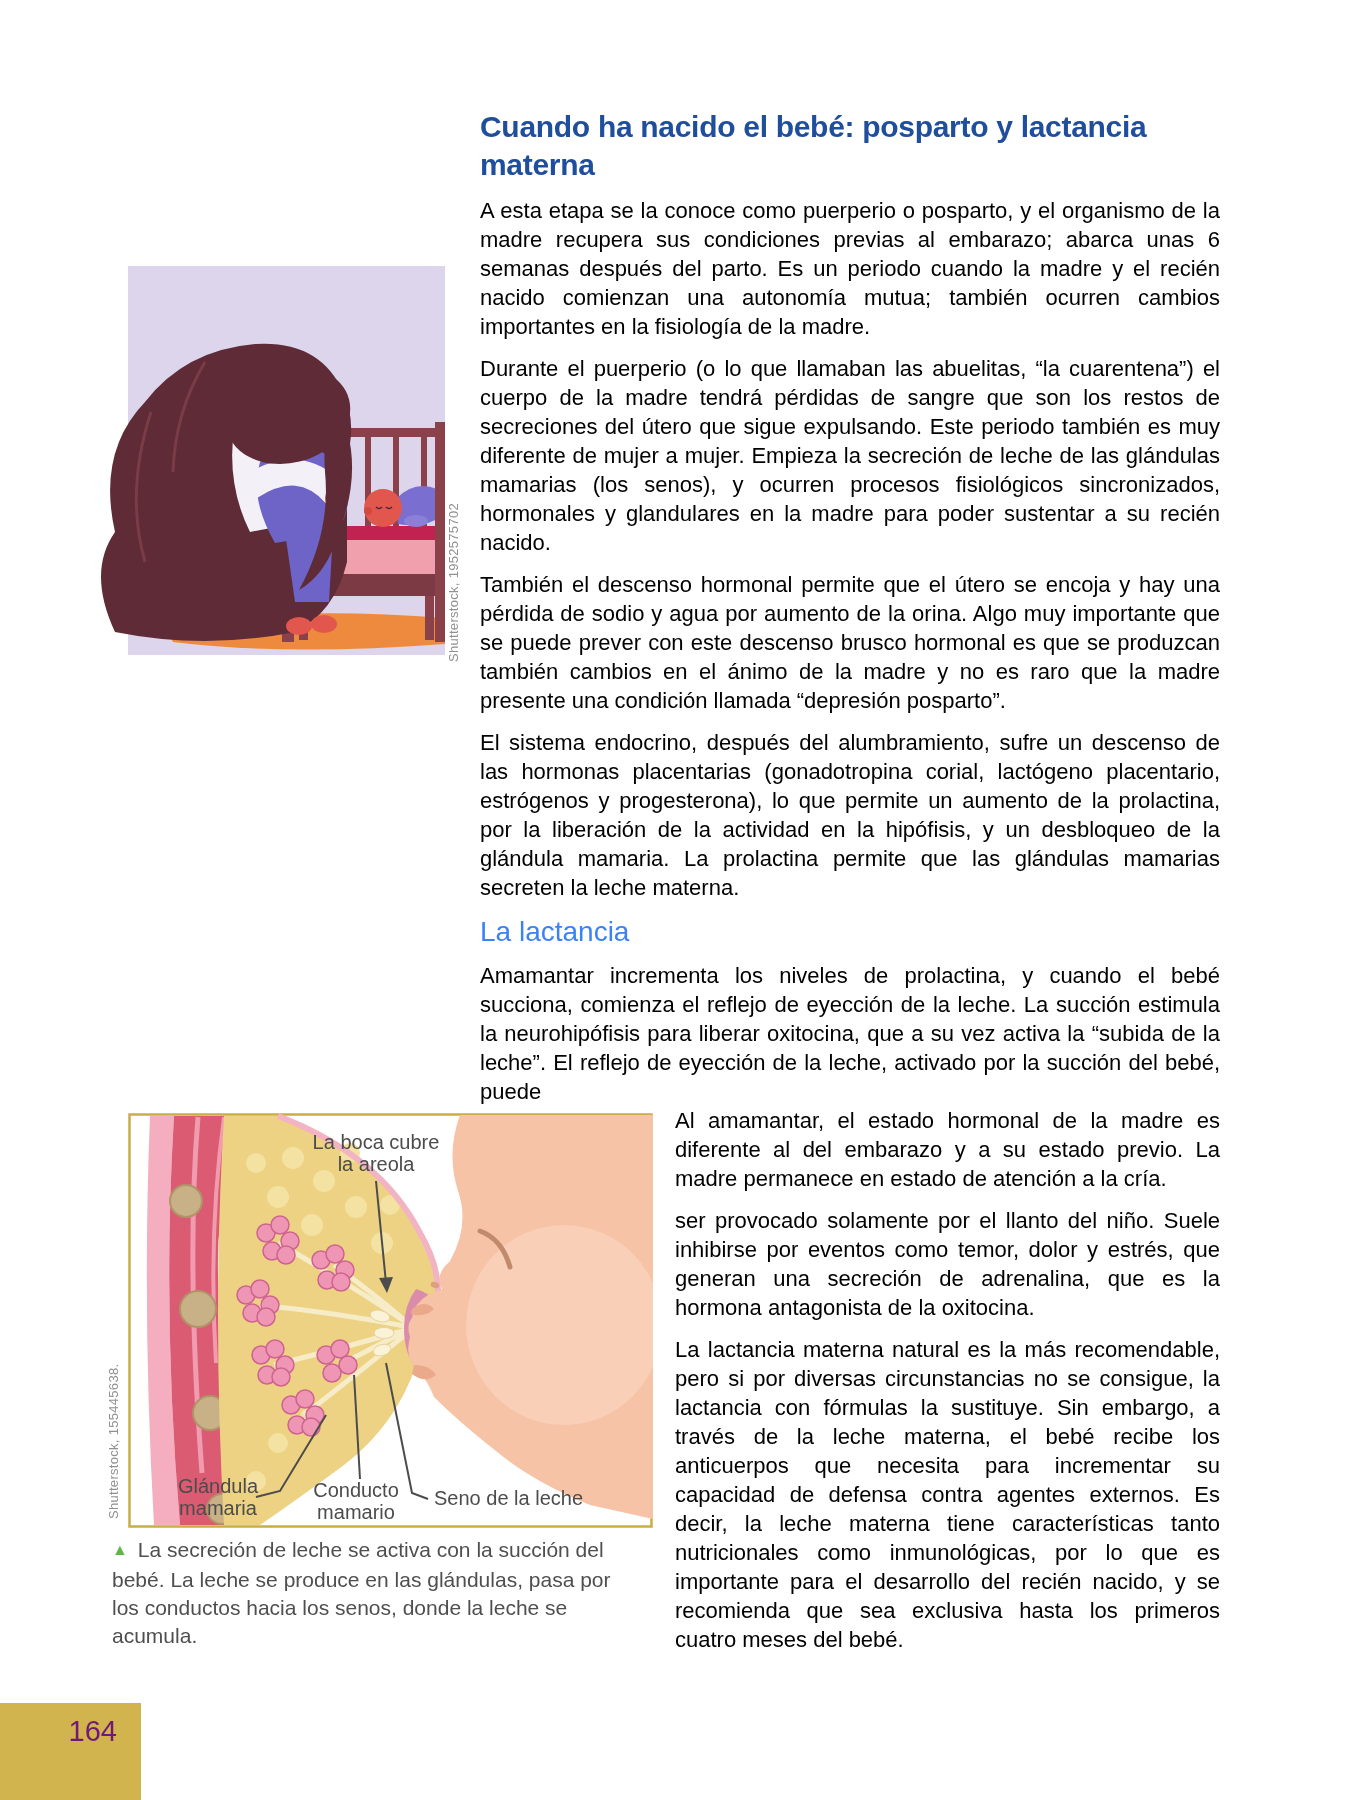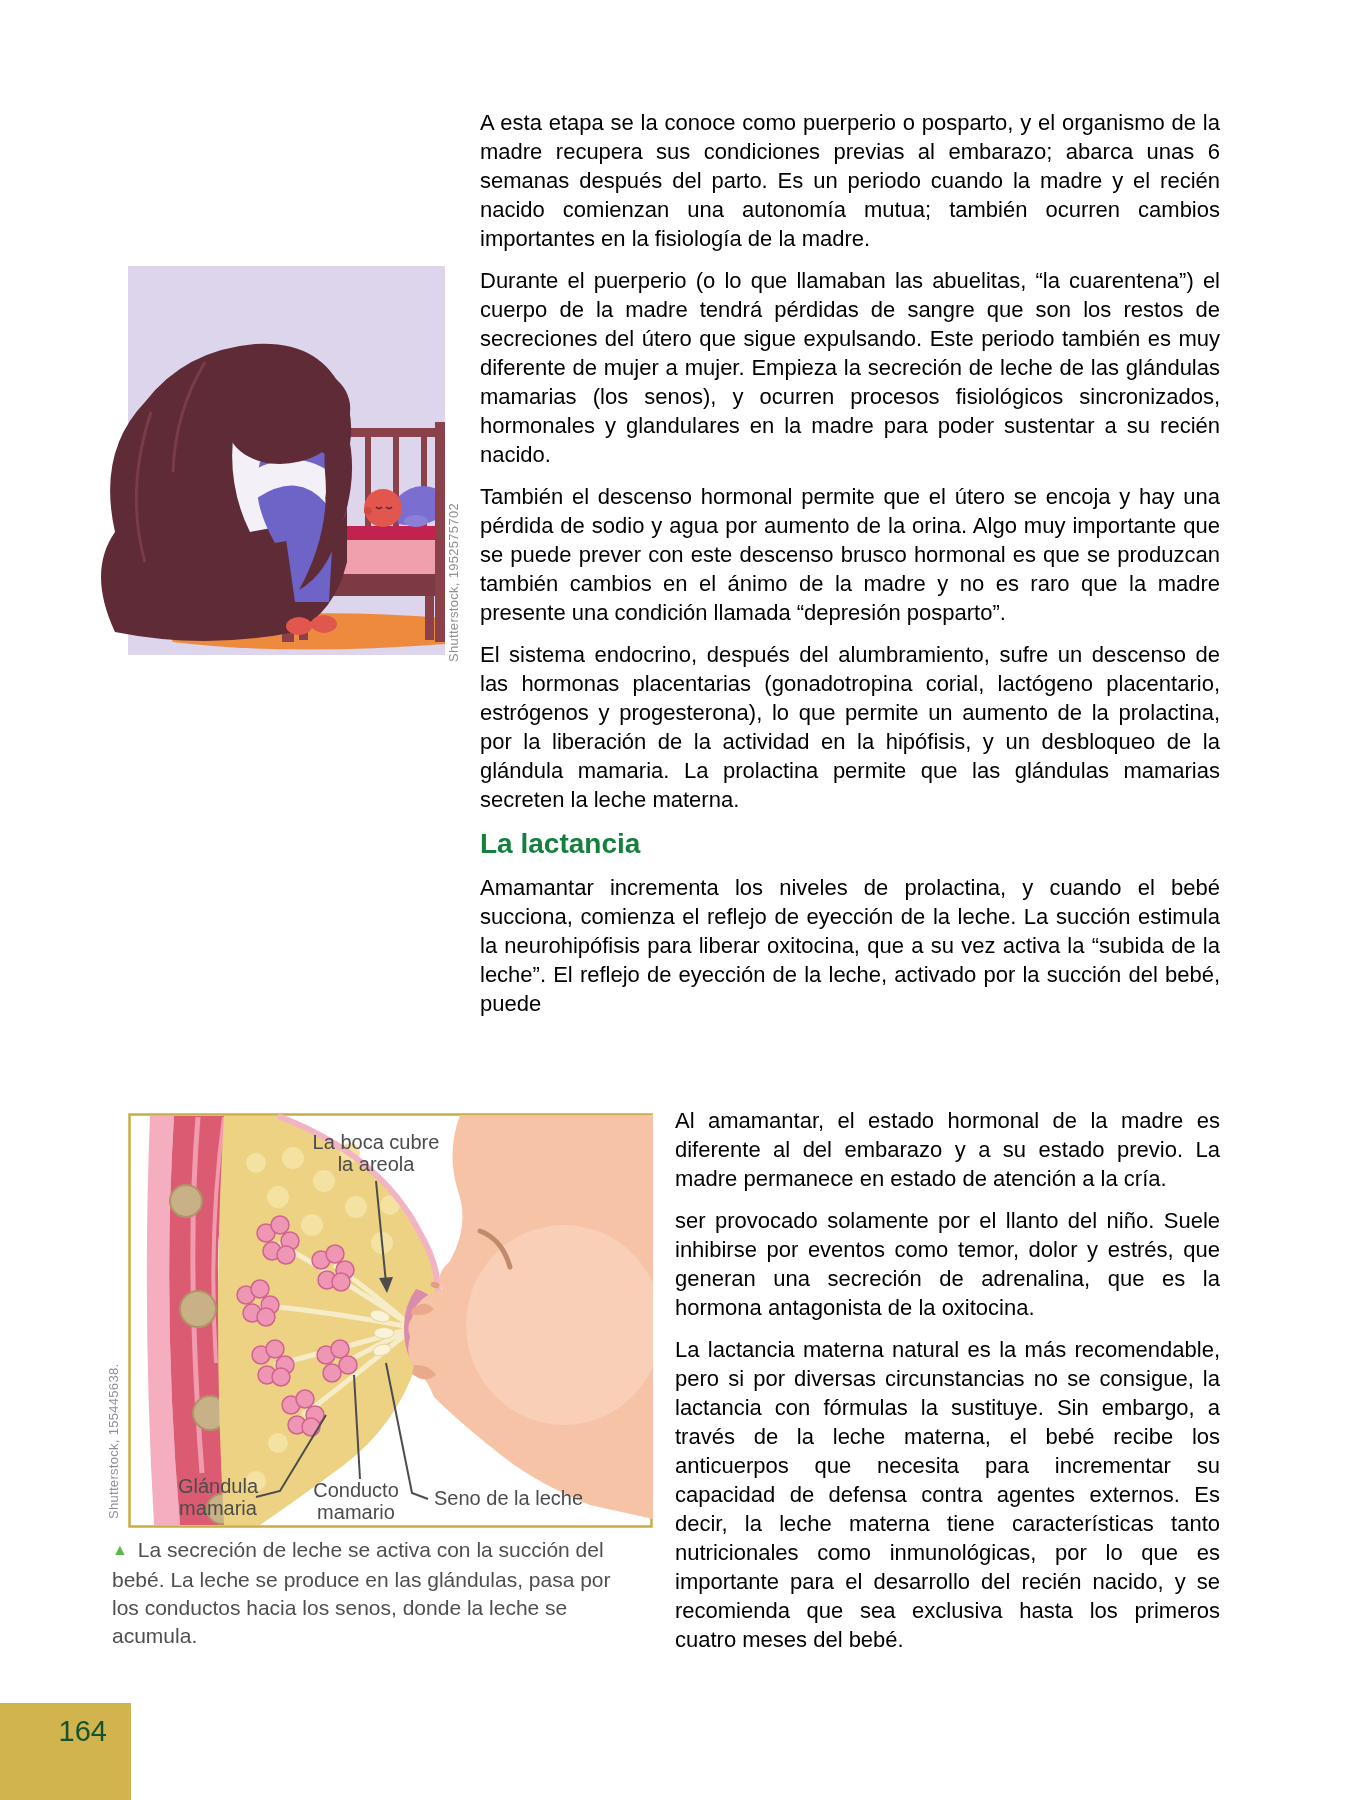--- a/index.html
+++ b/index.html
@@ -13,21 +13,21 @@
   .page-title {
     color:#1e4e9c; font-weight:bold; font-size:30px; line-height:38px;
     letter-spacing:-0.3px; margin:0 0 12px 0;
   }
   .page-title span { display:block; }
   .main-col p, .wrap-col p {
     margin:0 0 13px 0; font-size:22px; line-height:29px;
     text-align:justify; color:#000000;
   }
   .section-heading {
-    color:#15803d; font-weight:bold; font-size:28px; line-height:34px;
+    color:#3b82f6; font-weight:normal; font-size:28px; line-height:34px;
     margin:6px 0 12px 0;
   }
   .intro-wide { text-align-last:justify; }
   
   .wrap-col { position:absolute; left:675px; top:1106px; width:545px; }
   
   .figure1 { position:absolute; left:85px; top:232px; width:360px; height:425px; }
   .figure2 { position:absolute; left:128px; top:1113px; width:525px; height:415px; }
   .caption {
     position:absolute; font-size:21px; line-height:28px; color:#4f4f4f;
@@ -36,22 +36,22 @@
   .caption2 { left:112px; top:1536px; width:512px; }
   .tri { color:#5cb848; font-size:16px; margin-right:10px; position:relative; top:-2px; }
   .credit {
     position:absolute; font-size:13px; color:#909090; white-space:nowrap;
     transform:rotate(-90deg); transform-origin:0 0; letter-spacing:0.3px;
   }
   .credit1 { left:446px; top:662px; }
   .credit2 { left:106px; top:1519px; }
   
   .page-tab {
-    position:absolute; left:0; top:1703px; width:131px; height:97px;
-    background:#d2b44e; color:#14532d; font-size:29px;
+    position:absolute; left:0; top:1703px; width:141px; height:97px;
+    background:#d2b44e; color:#701a75; font-size:29px;
     text-align:right; box-sizing:border-box; padding:12px 24px 0 0;
   }
   svg text { font-family:"Liberation Sans", sans-serif; }
 </style>
 </head>
 <body>
 
 <div class="page">
 
   <svg class="figure1" viewBox="0 0 360 425" aria-hidden="true">
@@ -208,20 +208,24 @@
       <polyline points="300,386 284,380 258,250" stroke="#4c4c4c" stroke-width="2" fill="none"></polyline>
     </g>
   </svg>
 
   <div class="caption caption2">
     <span class="tri">▲</span><span>La secreción de leche se activa con la succión del bebé. La leche se produce en las glándulas, pasa por los conductos hacia los senos, donde la leche se acumula.</span>
   </div>
   <div class="credit credit2">Shutterstock, 155445638.</div>
 
   <div class="main-col">
+    <h1 class="page-title">
+      <span>Cuando ha nacido el bebé: posparto y lactancia</span>
+      <span>materna</span>
+    </h1>
     <p>A esta etapa se la conoce como puerperio o posparto, y el organismo de la madre recupera sus condiciones previas al embarazo; abarca unas 6 semanas después del parto. Es un periodo cuando la madre y el recién nacido comienzan una autonomía mutua; también ocurren cambios importantes en la fisiología de la madre.</p>
     <p>Durante el puerperio (o lo que llamaban las abuelitas, “la cuarentena”) el cuerpo de la madre tendrá pérdidas de sangre que son los restos de secreciones del útero que sigue expulsando. Este periodo también es muy diferente de mujer a mujer. Empieza la secreción de leche de las glándulas mamarias (los senos), y ocurren procesos fisiológicos sincronizados, hormonales y glandulares en la madre para poder sustentar a su recién nacido.</p>
     <p>También el descenso hormonal permite que el útero se encoja y hay una pérdida de sodio y agua por aumento de la orina. Algo muy importante que se puede prever con este descenso brusco hormonal es que se produzcan también cambios en el ánimo de la madre y no es raro que la madre presente una condición llamada “depresión posparto”.</p>
     <p>El sistema endocrino, después del alumbramiento, sufre un descenso de las hormonas placentarias (gonadotropina corial, lactógeno placentario, estrógenos y progesterona), lo que permite un aumento de la prolactina, por la liberación de la actividad en la hipófisis, y un desbloqueo de la glándula mamaria. La prolactina permite que las glándulas mamarias secreten la leche materna.</p>
     <h2 class="section-heading">La lactancia</h2>
     <p class="intro-wide">Amamantar incrementa los niveles de prolactina, y cuando el bebé succiona, comienza el reflejo de eyección de la leche. La succión estimula la neurohipófisis para liberar oxitocina, que a su vez activa la “subida de la leche”. El reflejo de eyección de la leche, activado por la succión del bebé, puede</p>
   </div>
 
   <div class="wrap-col">
     <p>Al amamantar, el estado hormonal de la madre es diferente al del embarazo y a su estado previo. La madre permanece en estado de atención a la cría.</p>

